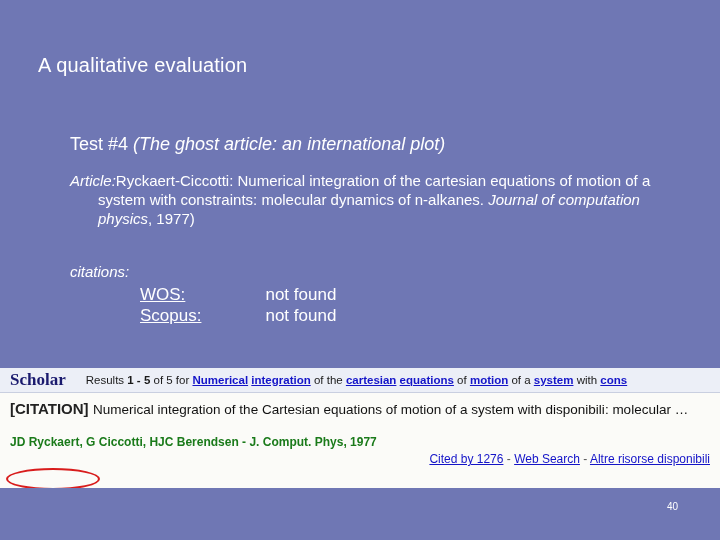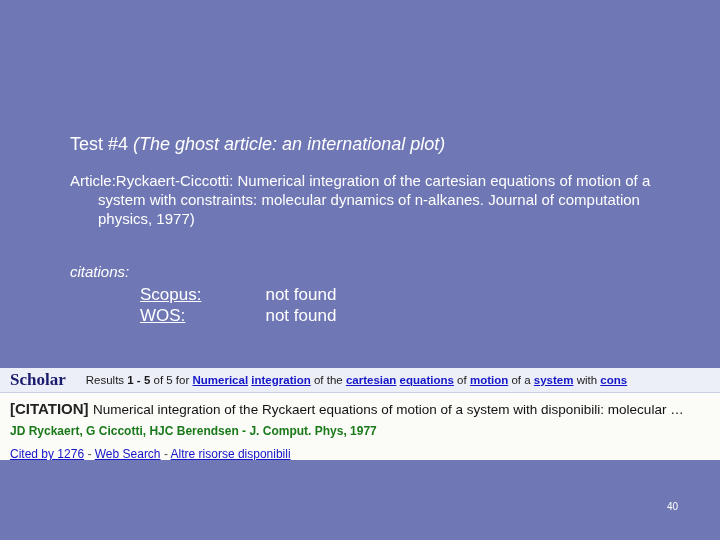--- a/index.html
+++ b/index.html
@@ -52,20 +52,21 @@
     margin-bottom: 16px;
     text-indent: 0;
     padding-left: 0;
   }
   .article .hang {
     display: block;
     padding-left: 28px;
     text-indent: -28px;
   }
   .article .ital {
+    font-style: italic;
   }
   .citations-label {
     font-size: 15px;
     font-style: italic;
     margin-top: 35px;
     margin-bottom: 4px;
   }
   .cit-table {
     margin-left: 70px;
     margin-top: 4px;
@@ -80,21 +81,21 @@
   .cit-name {
     text-decoration: underline;
     padding-right: 64px !important;
   }
   
   .scholar-shot {
     position: absolute;
     left: 0;
     top: 368px;
     width: 720px;
-    height: 92px;
+    height: 120px;
     background: #fbfbf8;
     overflow: hidden;
     font-family: "Liberation Sans", sans-serif;
   }
   .scholar-head {
     height: 24px;
     background: #eceff7;
     border-bottom: 1px solid #c9cfe0;
     display: flex;
     align-items: center;
@@ -133,28 +134,29 @@
     font-size: 13.5px;
     line-height: 17px;
     color: #111111;
     margin-top: 1px;
     font-weight: normal;
   }
   .result-title b { font-weight: normal; }
   .result-authors {
     font-size: 12px;
     color: #1a7a1a;
-    margin-top: 6px;
+    margin-top: 17px;
     font-weight: bold;
     font-style: normal;
   }
   .result-links {
     font-size: 12px;
-    margin-top: 9px;
+    margin-top: 3px;
     color: #333;
+    text-align: right;
   }
   .result-links a {
     color: #1414c8;
     text-decoration: underline;
   }
   .result-links .sep { color: #555; }
   .ellipse {
     position: absolute;
     left: 6px;
     top: 100px;
@@ -179,59 +181,60 @@
     width: 720px;
     height: 6px;
     background: #6f77b4;
   }
 </style>
 </head>
 <body>
 
 <div class="slide">
 
+  <div class="slide-title">A qualitative evaluation</div>
 
   <div class="body-block">
 
     <div class="line-test">
       <span>Test #4 </span><span class="ital">(The ghost article: an international plot)</span>
     </div>
 
     <div class="article">
       <span class="hang">
         <span class="ital">Article:</span><span>Ryckaert-Ciccotti: Numerical integration of the cartesian equations of motion of a system with constraints: molecular dynamics of n-alkanes. </span><span class="ital">Journal of computation physics</span><span>, 1977)</span>
       </span>
     </div>
 
     <div class="citations-label">citations:</div>
 
     <table class="cit-table">
       <tbody>
           <tr>
-        <td class="cit-name">Scopus:</td>
+        <td class="cit-name">WOS:</td>
         <td>not found</td>
       </tr>
       <tr>
-        <td class="cit-name">WOS:</td>
+        <td class="cit-name">Scopus:</td>
         <td>not found</td>
       </tr>
     </tbody>
       </table>
 
   </div>
 
   <div class="scholar-shot">
     <div class="scholar-head">
       <span class="scholar-logo">Scholar</span>
       <span class="scholar-results"><span>Results </span><b>1 - 5</b><span> of 5 for </span><span class="lnk">Numerical</span>&nbsp;<span class="lnk">integration</span><span> of the </span><span class="lnk">cartesian</span>&nbsp;<span class="lnk">equations</span><span> of </span><span class="lnk">motion</span><span> of a </span><span class="lnk">system</span><span> with </span><span class="lnk">cons</span></span>
     </div>
 
     <div class="scholar-body">
       <span class="cit-tag">[CITATION]</span>
-      <span class="result-title"><b>Numerical integration</b><span> of the </span><b>Ryckaert equations</b><span> of </span><b>motion</b><span> of a </span><b>system</b><span> with </span><b>disponibili</b><span>: molecular …</span></span>
+      <span class="result-title"><b>Numerical integration</b><span> of the </span><b>Cartesian equations</b><span> of </span><b>motion</b><span> of a </span><b>system</b><span> with </span><b>disponibili</b><span>: molecular …</span></span>
       <div class="result-authors">JD Ryckaert, G Ciccotti, HJC Berendsen - J. Comput. Phys, 1977</div>
       <div class="result-links"><a href="#">Cited by 1276</a><span class="sep"> - </span><a href="#">Web Search</a><span class="sep"> - </span><a href="#">Altre risorse disponibili</a></div>
     </div>
 
     <div class="ellipse"></div>
   </div>
 
   <div class="page-number">40</div>
   <div class="bottom-bar"></div>
 </div>

